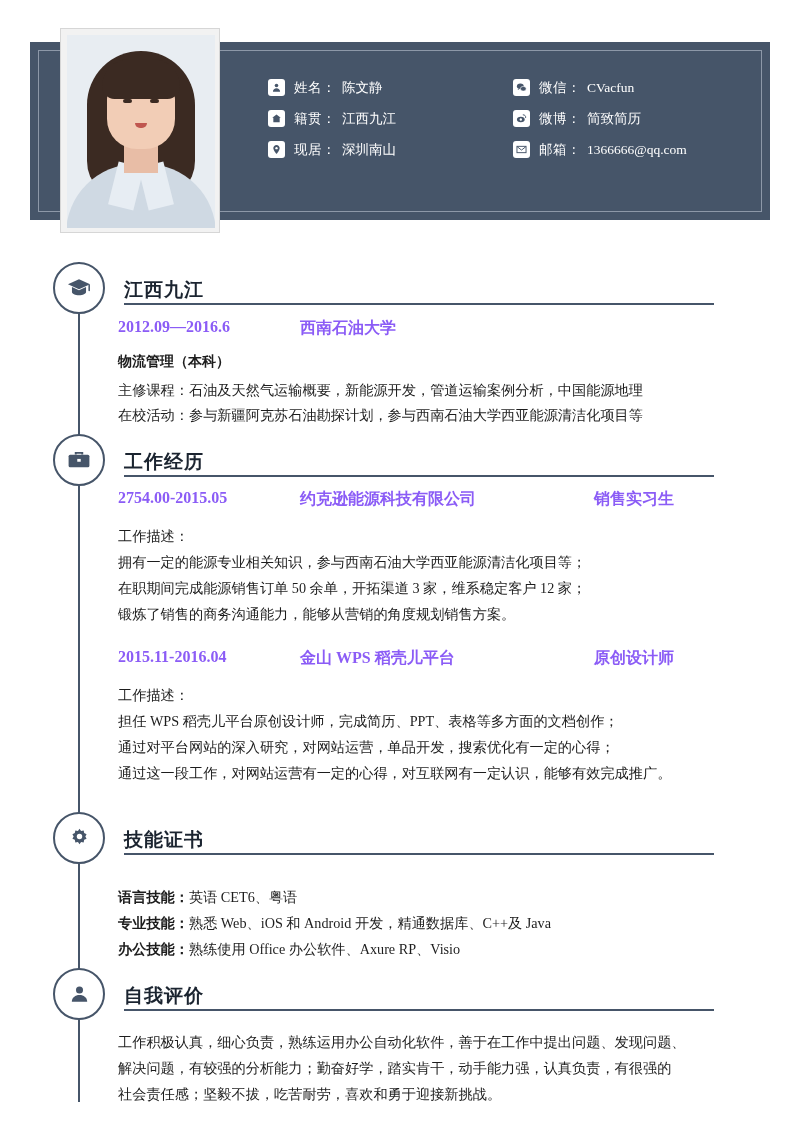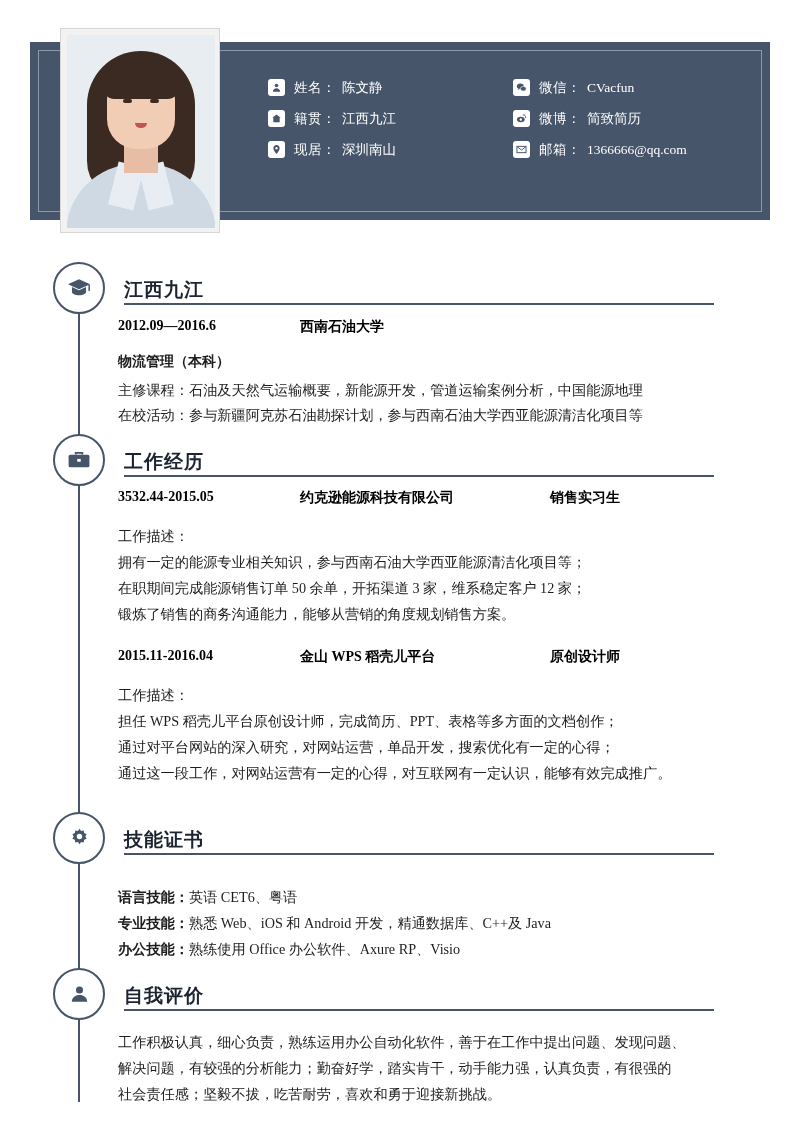--- a/index.html
+++ b/index.html
@@ -170,28 +170,28 @@
     left: 118px;
     width: 600px;
     font-size: 14.2px;
     line-height: 25px;
     color: #1d1d1d;
   }
   .row-head {
     position: absolute;
     left: 118px;
     width: 610px;
-    font-size: 14px;
+    font-size: 16px;
     font-weight: bold;
-    color: #000000;
+    color: #8b5cf6;
     display: flex;
   }
   .rh-date { width: 182px; flex: 0 0 182px; }
   .rh-org { width: 250px; flex: 0 0 250px; font-family: Liberation Serif, serif; }
-  .rh-role { flex: 1; text-align: left; padding-right: 10px; }
+  .rh-role { flex: 1; text-align: center; padding-right: 10px; }
   .lbl { font-weight: bold; }
 </style>
 </head>
 <body>
 
 <div class="header">
   <div class="header-bar">
     <div class="header-bar-inner"></div>
   </div>
 
@@ -313,21 +313,21 @@
     <svg width="26" height="26" viewBox="0 0 24 24">
         <rect x="2.4" y="7.2" width="19.2" height="11.4" rx="1.4" fill="#465569"></rect>
         <path d="M9 7V5.4h6V7" fill="none" stroke="#465569" stroke-width="1.8"></path>
         <rect x="10.4" y="11" width="3.2" height="2.6" fill="#ffffff"></rect>
       </svg>
   </div>
   <div class="sec-title" style="top:449px">工作经历</div>
   <div class="sec-rule" style="top:475px"></div>
 
   <div class="row-head" style="top:489px">
-    <span class="rh-date">3532.44-2015.05</span>
+    <span class="rh-date">2754.00-2015.05</span>
     <span class="rh-org">约克逊能源科技有限公司</span>
     <span class="rh-role">销售实习生</span>
   </div>
   <div class="body-text" style="top:524px">工作描述：</div>
   <div class="body-text" style="top:550px">拥有一定的能源专业相关知识，参与西南石油大学西亚能源清洁化项目等；</div>
   <div class="body-text" style="top:576px">在职期间完成能源销售订单 50 余单，开拓渠道 3 家，维系稳定客户 12 家；</div>
   <div class="body-text" style="top:602px">锻炼了销售的商务沟通能力，能够从营销的角度规划销售方案。</div>
 
   <div class="row-head" style="top:648px">
     <span class="rh-date">2015.11-2016.04</span>

